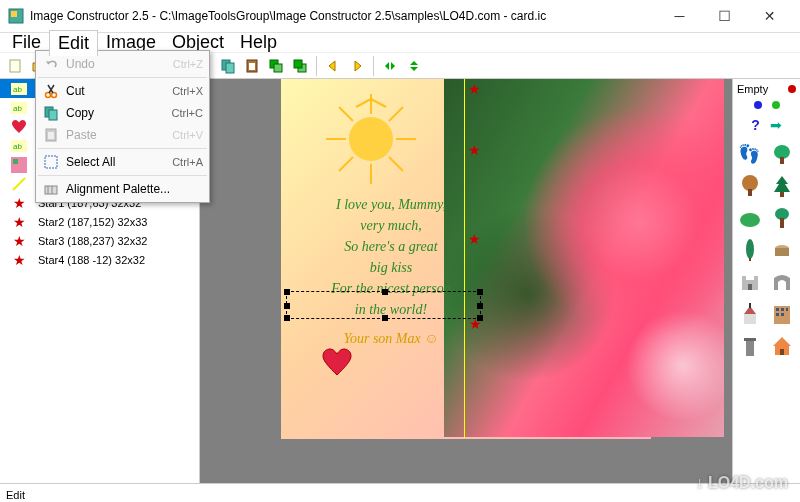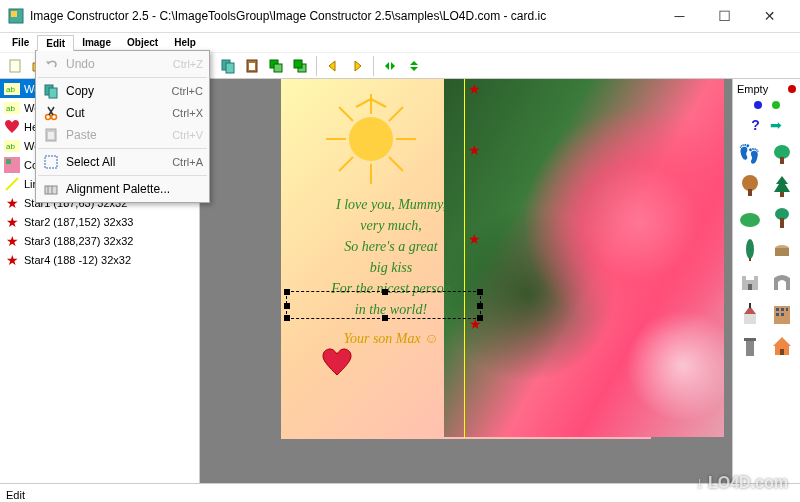--- a/index.html
+++ b/index.html
@@ -3,31 +3,31 @@
 <meta charset="utf-8">
 <style>
 * { box-sizing: border-box; margin: 0; padding: 0; }
 body { font-family: "Segoe UI", Tahoma, sans-serif; font-size: 11px; background: #fff; width: 800px; height: 502px; overflow: hidden; position: relative; }
 .titlebar { height: 30px; background: #fff; border-bottom: 1px solid #ddd; display: flex; align-items: center; padding: 16px 8px; }
 .titlebar .icon { width: 16px; height: 16px; margin-right: 6px; }
 .titlebar .title { flex: 1; font-size: 12px; color: #000; }
 .winbtns { display: flex; }
 .winbtn { width: 45px; height: 30px; display: flex; align-items: center; justify-content: center; font-size: 14px; color: #333; }
 .menubar { height: 20px; display: flex; align-items: center; padding: 0 4px; border-bottom: 1px solid #eee; }
-.menuitem { padding: 2px 8px; font-size: 10px; font-weight: bold; }
+.menuitem { padding: 2px 8px; font-size: 18px; }
 .menuitem.open { background: #fff; border: 1px solid #ccc; border-bottom: none; position: relative; z-index: 101; }
 .toolbar { height: 26px; border-bottom: 1px solid #ccc; display: flex; align-items: center; padding: 0 4px; gap: 2px; }
 .tbtn { width: 22px; height: 22px; display: flex; align-items: center; justify-content: center; border: 1px solid transparent; }
 .tsep { width: 1px; height: 20px; background: #ccc; margin: 0 3px; }
 .workspace { display: flex; height: 404px; }
 .leftpane { width: 200px; border-right: 1px solid #ccc; background: #fff; overflow: hidden; }
 .objlist { list-style: none; }
 .objrow { display: flex; align-items: center; height: 19px; padding: 0 4px; gap: 4px; font-size: 11px; white-space: nowrap; }
 .objrow.sel { background: #0078d7; color: #fff; }
-.objicon { width: 16px; height: 16px; flex-shrink: 0; display: flex; align-items: center; justify-content: flex-start; }
+.objicon { width: 30px; height: 16px; flex-shrink: 0; display: flex; align-items: center; justify-content: center; }
 .canvas-area { flex: 1; background: #808080; position: relative; overflow: hidden; display: flex; justify-content: center; }
 .card { width: 370px; height: 360px; margin-top: 0; position: relative; background: linear-gradient(135deg, #fff9b0 0%, #ffd4a0 40%, #ffb0c0 100%); }
 .sun { position: absolute; top: 10px; left: 40px; width: 100px; height: 100px; }
 .greet { position: absolute; left: 10px; top: 115px; width: 200px; font-family: "Comic Sans MS", cursive; font-style: italic; color: #2a8a2a; font-size: 14px; text-align: center; line-height: 1.5; }
 .heart-img { position: absolute; left: 40px; top: 268px; width: 32px; height: 32px; }
 .collage { position: absolute; left: 163px; top: 0; width: 280px; height: 358px; background: linear-gradient(120deg, #2a5a2a 0%, #3a7a3a 30%, #ff6b8a 55%, #ff4d7a 70%, #e8a0b0 100%); }
 .flower-overlay { position: absolute; inset: 0; background: radial-gradient(circle at 70% 40%, rgba(255,120,150,0.9) 0%, rgba(255,80,120,0.7) 20%, transparent 40%), radial-gradient(circle at 30% 60%, rgba(30,80,30,0.8) 0%, transparent 30%), radial-gradient(circle at 85% 80%, rgba(255,255,255,0.6) 0%, transparent 15%); }
 .selbox { position: absolute; border: 1px dashed #000; }
 .handle { position: absolute; width: 6px; height: 6px; background: #000; }
 .star { position: absolute; color: #cc0000; font-size: 14px; }
@@ -395,38 +395,38 @@
           <path d="M5 8 L3 5 L8 6 Z" fill="#aaa"></path>
         </svg>
       </span>
       <span class="lbl">Undo</span>
       <span class="sc">Ctrl+Z</span>
     </div>
     <div class="dsep"></div>
     <div class="drow">
       <span class="dico">
         <svg width="16" height="16">
-          <rect x="2" y="2" width="8" height="10" fill="#4a9" stroke="#277"></rect>
-          <rect x="6" y="5" width="8" height="10" fill="#6cb" stroke="#277"></rect>
-        </svg>
-      </span>
-      <span class="lbl">Copy</span>
-      <span class="sc">Ctrl+C</span>
-    </div>
-    <div class="drow">
-      <span class="dico">
-        <svg width="16" height="16">
           <circle cx="5" cy="12" r="2.5" fill="none" stroke="#e70" stroke-width="1.5"></circle>
           <circle cx="11" cy="12" r="2.5" fill="none" stroke="#e70" stroke-width="1.5"></circle>
           <path d="M6 10 L11 2 M10 10 L5 2" stroke="#333" stroke-width="1.5"></path>
         </svg>
       </span>
       <span class="lbl">Cut</span>
       <span class="sc">Ctrl+X</span>
     </div>
+    <div class="drow">
+      <span class="dico">
+        <svg width="16" height="16">
+          <rect x="2" y="2" width="8" height="10" fill="#4a9" stroke="#277"></rect>
+          <rect x="6" y="5" width="8" height="10" fill="#6cb" stroke="#277"></rect>
+        </svg>
+      </span>
+      <span class="lbl">Copy</span>
+      <span class="sc">Ctrl+C</span>
+    </div>
     <div class="drow disabled">
       <span class="dico">
         <svg width="16" height="16">
           <rect x="3" y="2" width="10" height="12" fill="#ccc" stroke="#aaa"></rect>
           <rect x="5" y="5" width="6" height="7" fill="#eee"></rect>
         </svg>
       </span>
       <span class="lbl">Paste</span>
       <span class="sc">Ctrl+V</span>
     </div>

